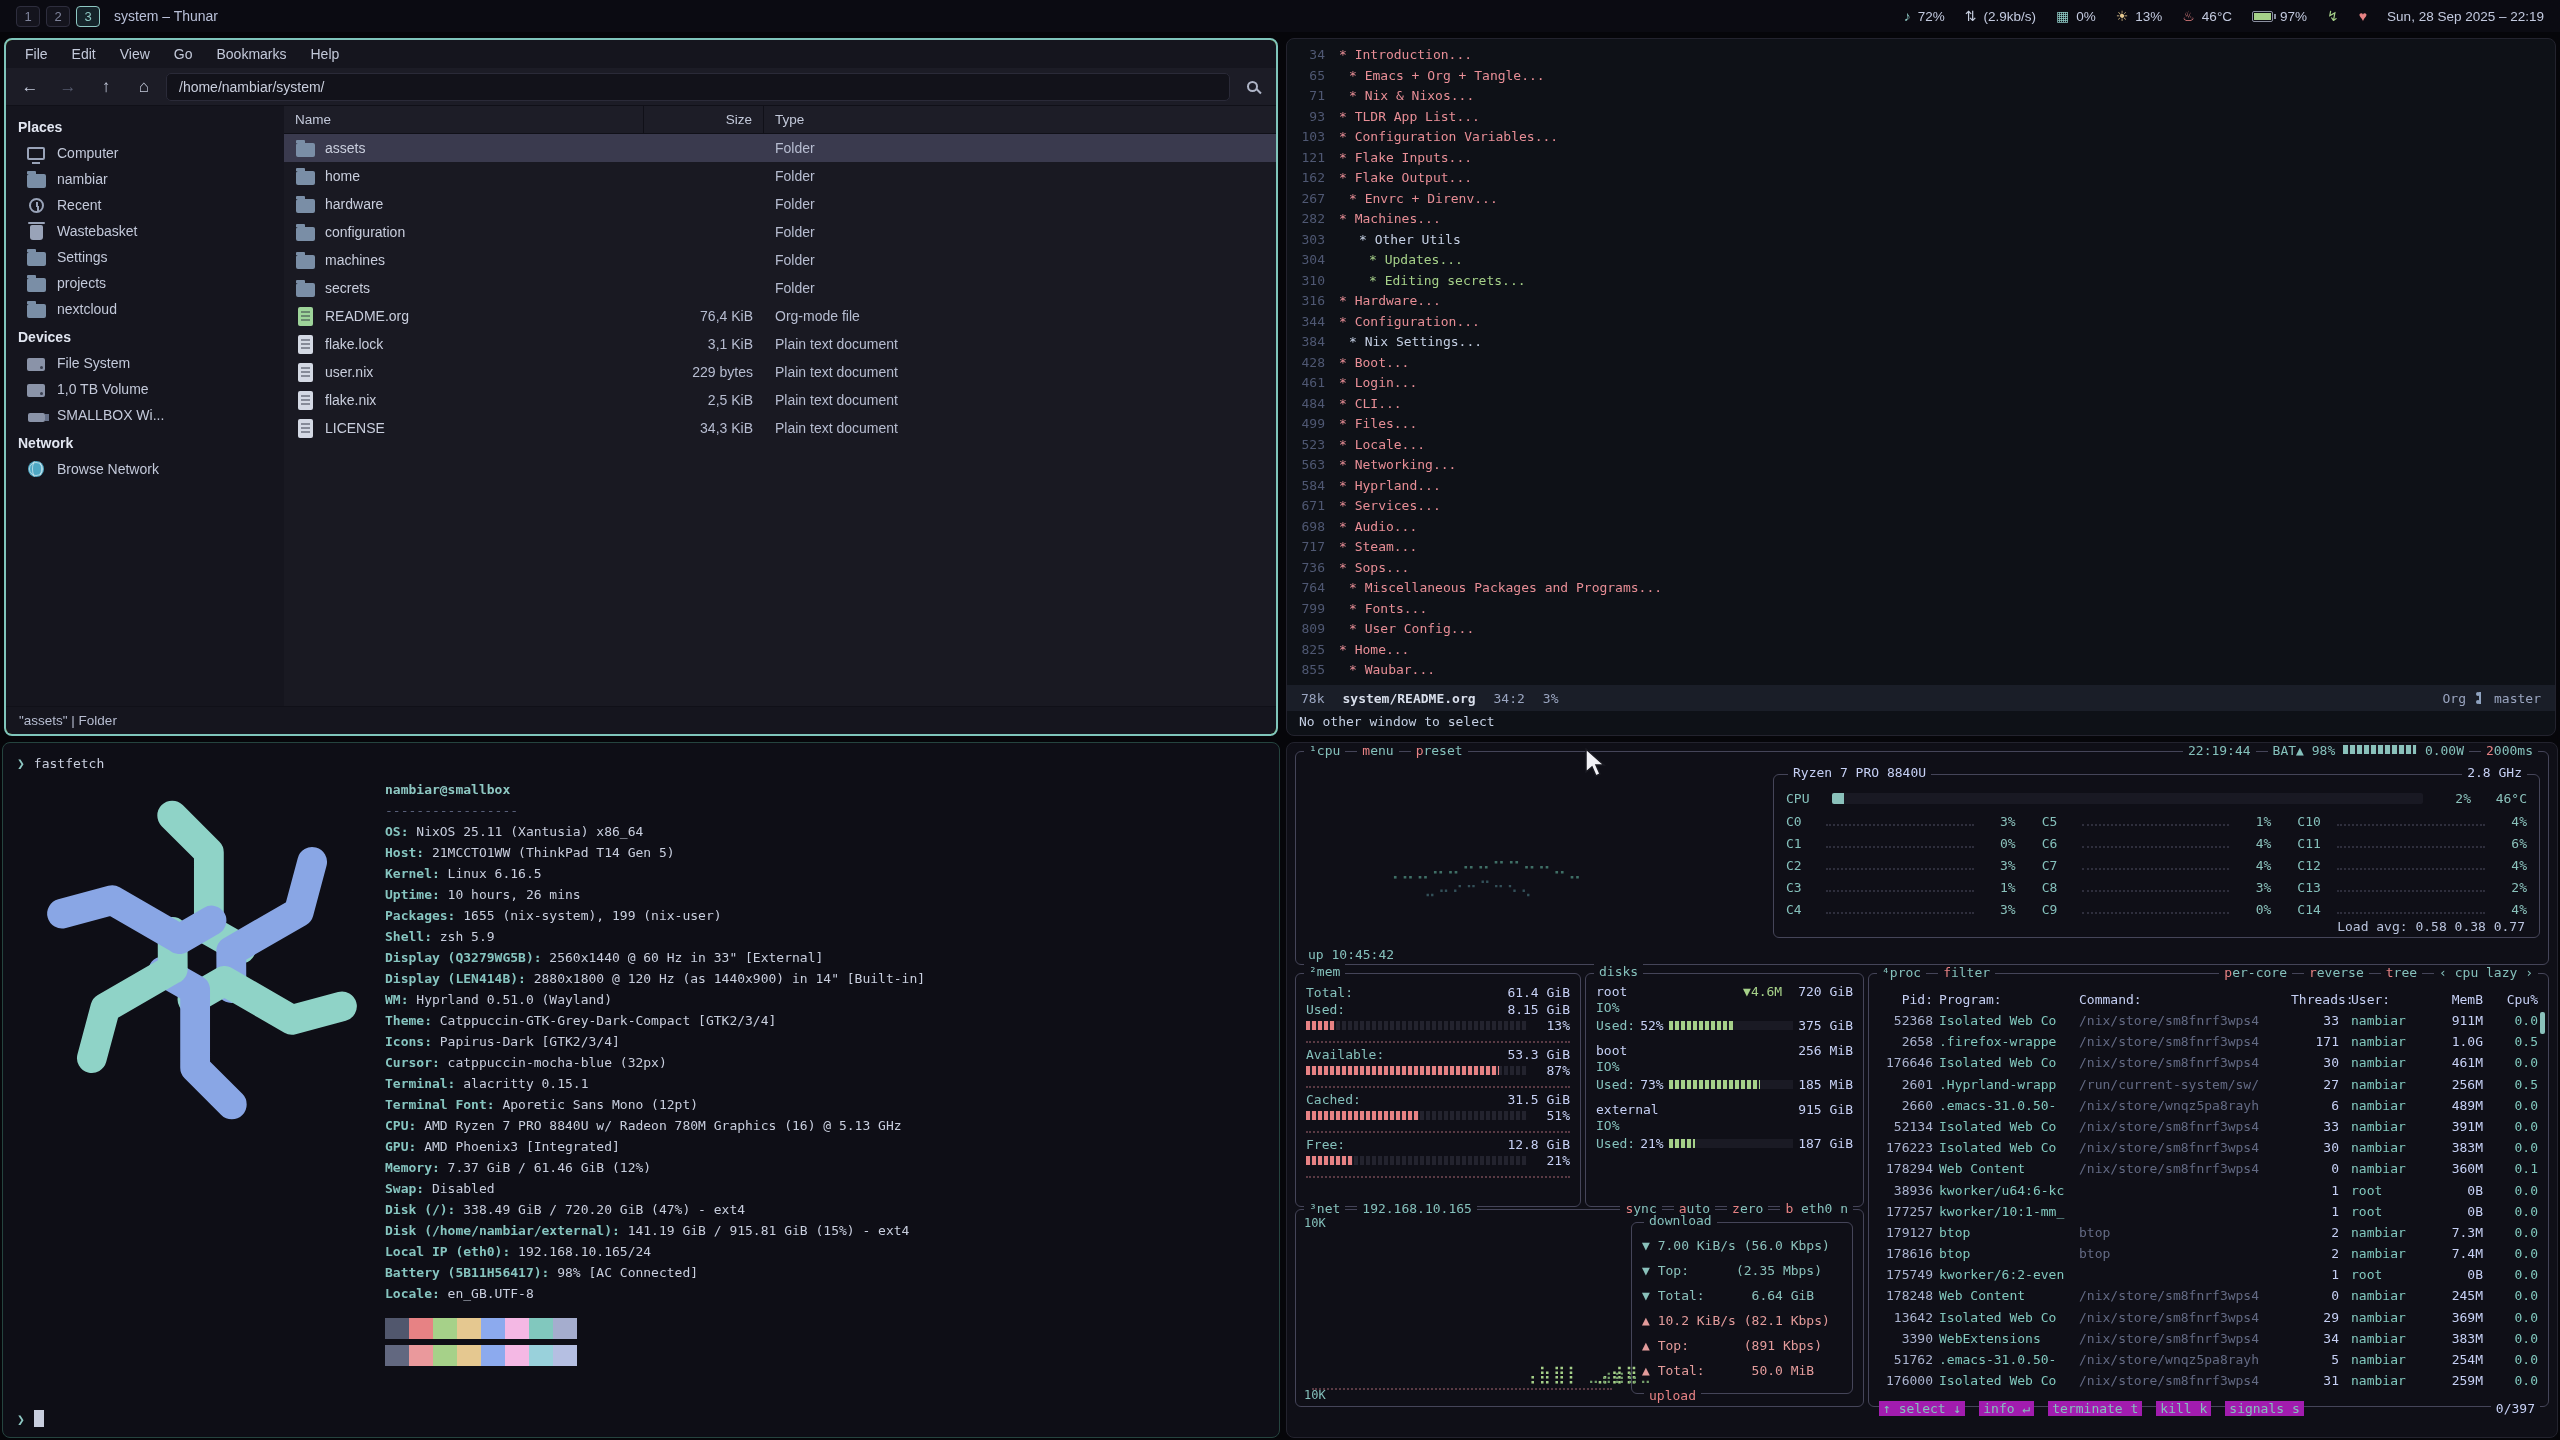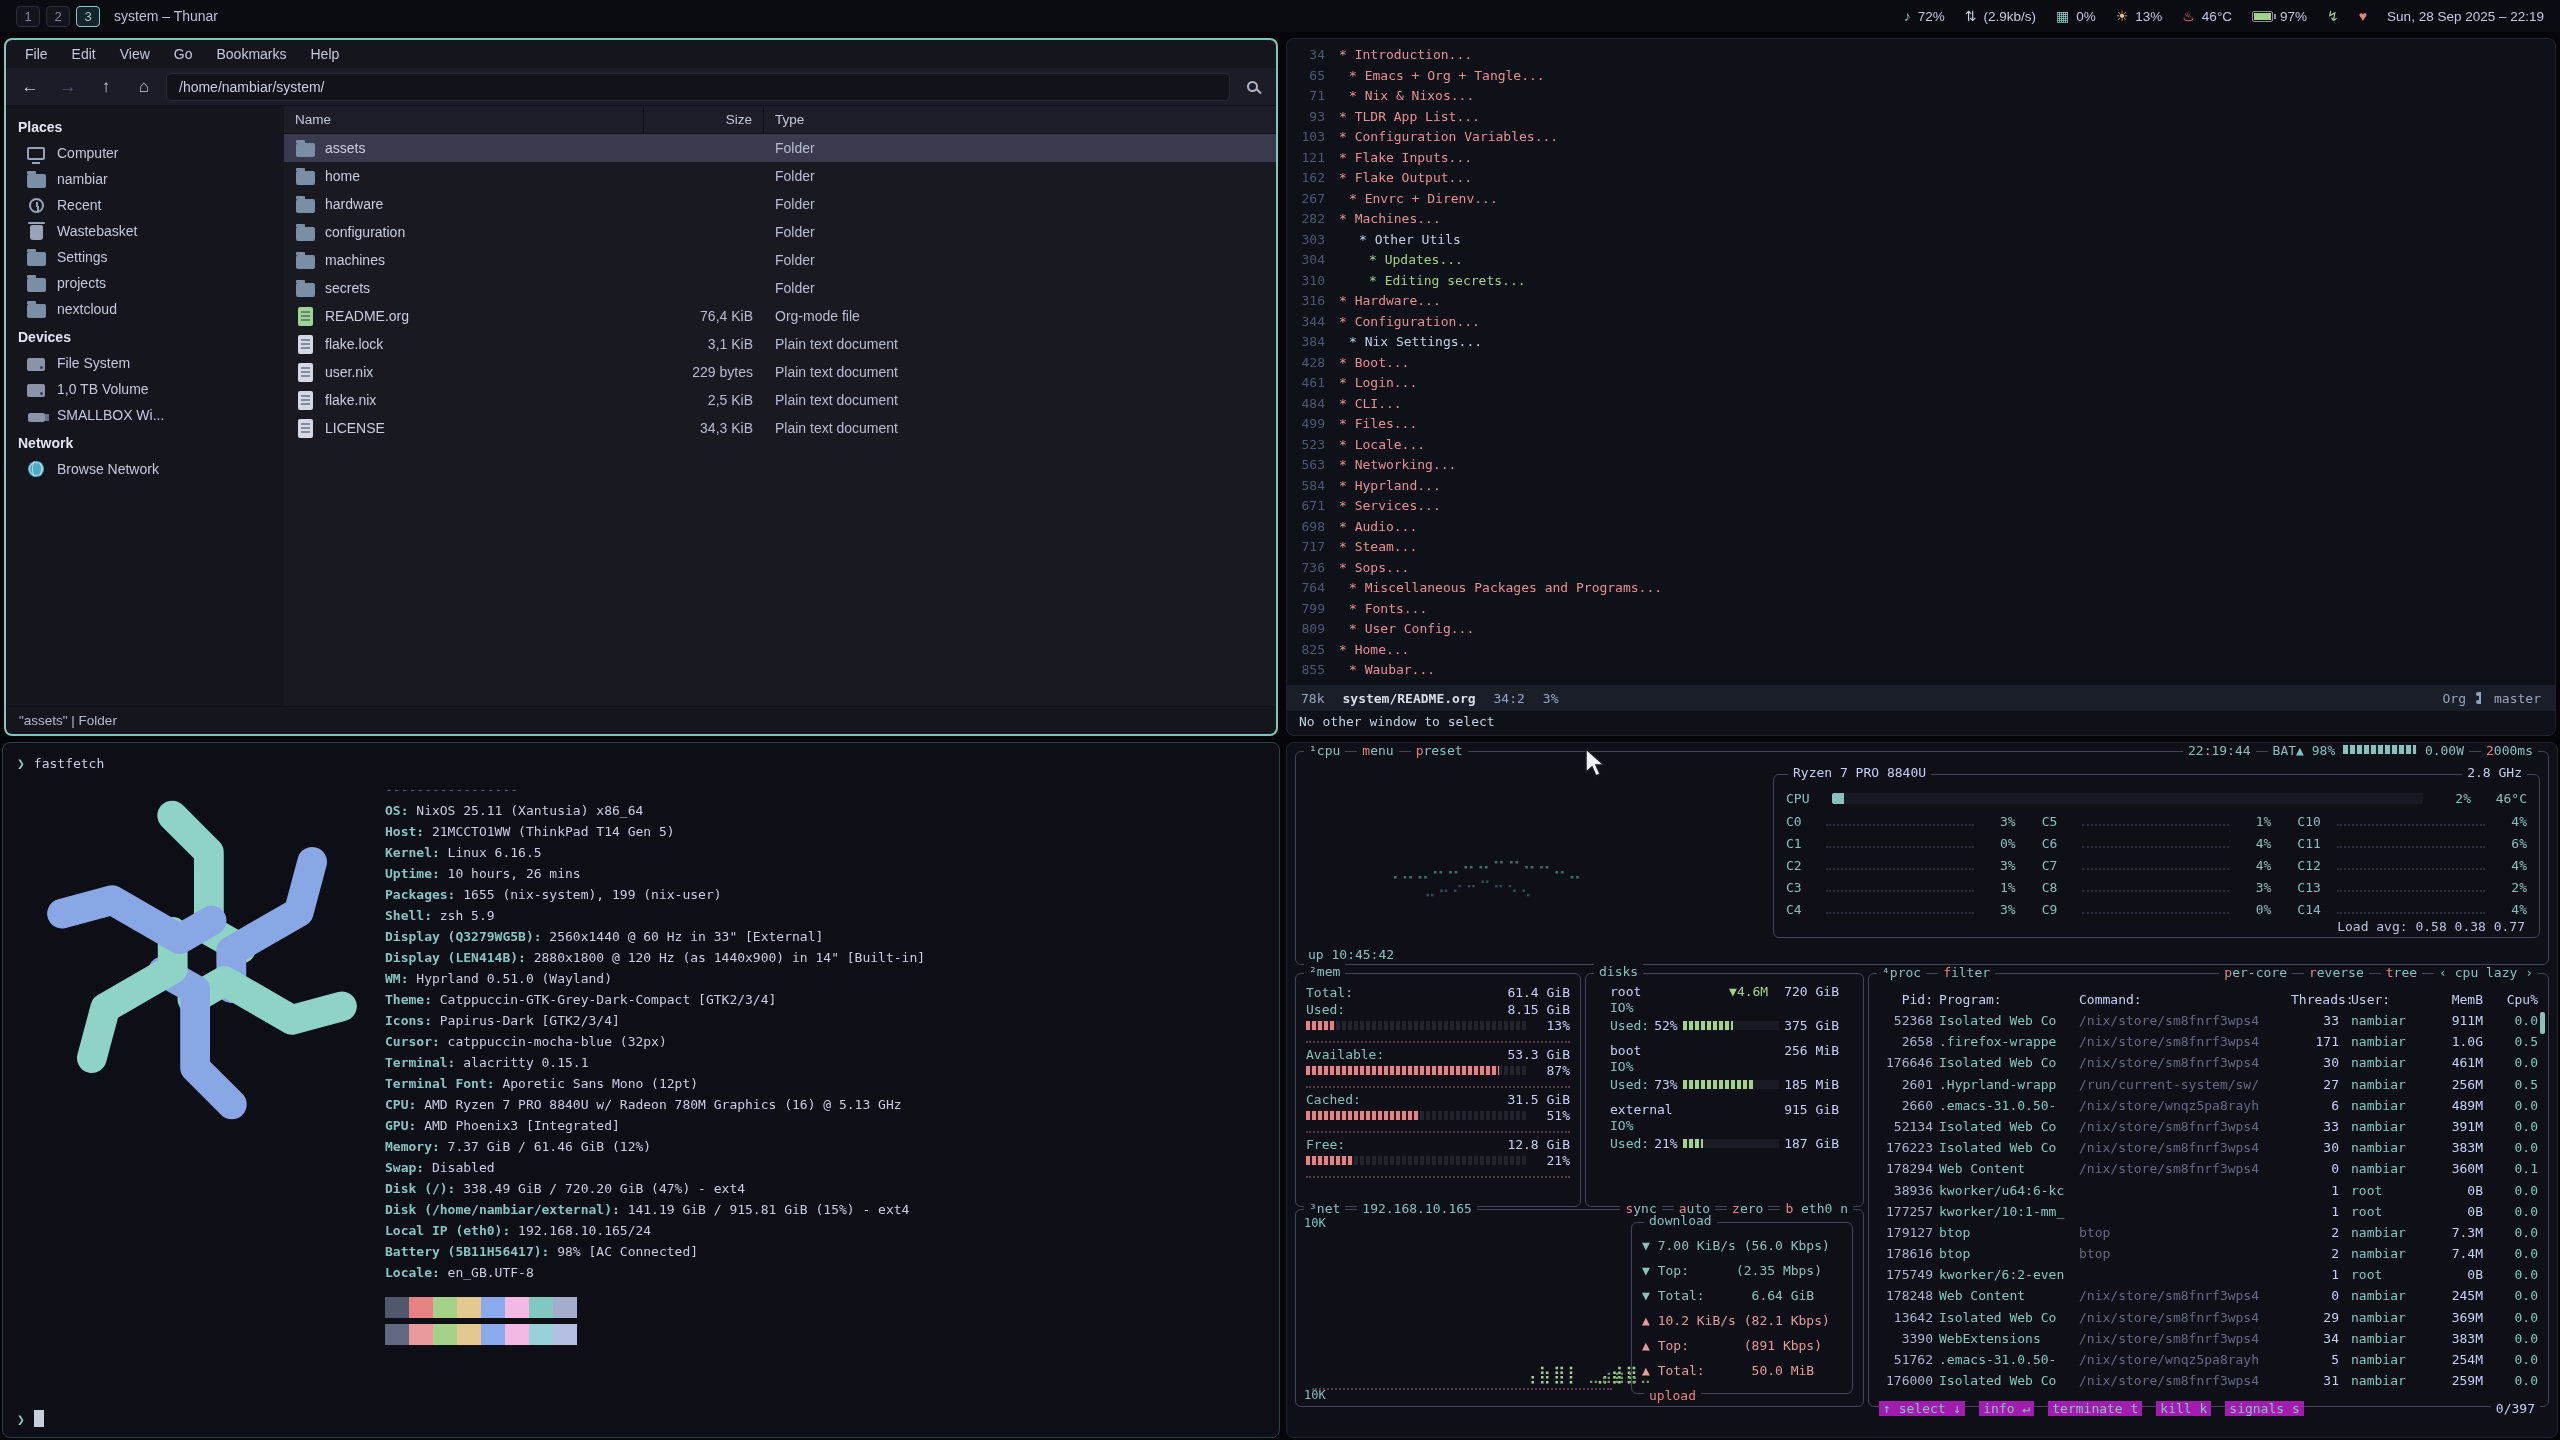--- a/index.html
+++ b/index.html
@@ -152,21 +152,21 @@
   .mem-box{left:8px;top:230px;width:286px;height:234px;padding:10px 10px 6px}
   .mrow{display:flex;justify-content:space-between;height:17px;line-height:17px}
   .mlab{color:#85c1bc}
   .mval{color:#c6d0f5}
   .mgauge{display:flex;align-items:center;gap:6px;height:15px}
   .gtrack{flex:1;height:9px;background:repeating-linear-gradient(90deg,#23232e 0 4px,transparent 4px 6px);position:relative;display:block}
   .gfill{position:absolute;left:0;top:0;bottom:0;display:block;background:repeating-linear-gradient(90deg,#e78284 0 4px,#1a1a24 4px 6px)}
   .gpct{color:#c6d0f5;width:36px;text-align:right}
   .mhist{height:10px;border-bottom:2px dotted #5a3a44;margin-bottom:3px}
 
-  .disk-box{left:298px;top:230px;width:279px;height:234px;padding:9px 24px}
+  .disk-box{left:298px;top:230px;width:279px;height:234px;padding:9px 10px}
   .dgroup{margin-bottom:7px}
   .drow1{display:flex;gap:8px;height:17px;line-height:17px}
   .dname{color:#c6d0f5}
   .dio{color:#a6d189;margin-left:auto}
   .dtotal{color:#c6d0f5;margin-left:auto}
   .drow1 .dio + .dtotal{margin-left:8px}
   .dio-lab{color:#85c1bc;height:16px;line-height:16px}
   .drow3{display:flex;align-items:center;gap:5px;height:19px}
   .dused-lab{color:#85c1bc}
   .dused-pct{color:#c6d0f5}
@@ -655,20 +655,21 @@
             <g class="arm-a" transform="rotate(240)">
                 <path d="M 3 -13 L 3 -47 M 3 -47 L -13 -63 M 3 -13 L 17 -5" stroke="#8fd3c7"></path>
               </g>
             <g class="arm-b" transform="rotate(300)">
                 <path d="M 3 -13 L 3 -47 M 3 -47 L -13 -63 M 3 -13 L 17 -5" stroke="#89a6e5"></path>
               </g>
           </g>
         </svg>
       </div>
       <div class="ffinfo">
+          <div class="fftitle">nambiar@smallbox</div>
           <div class="ffsep">-----------------</div>
           <div class="ffline"><span class="fk">OS:</span><span class="fv"> NixOS 25.11 (Xantusia) x86_64</span></div>
           <div class="ffline"><span class="fk">Host:</span><span class="fv"> 21MCCTO1WW (ThinkPad T14 Gen 5)</span></div>
           <div class="ffline"><span class="fk">Kernel:</span><span class="fv"> Linux 6.16.5</span></div>
           <div class="ffline"><span class="fk">Uptime:</span><span class="fv"> 10 hours, 26 mins</span></div>
           <div class="ffline"><span class="fk">Packages:</span><span class="fv"> 1655 (nix-system), 199 (nix-user)</span></div>
           <div class="ffline"><span class="fk">Shell:</span><span class="fv"> zsh 5.9</span></div>
           <div class="ffline"><span class="fk">Display (Q3279WG5B):</span><span class="fv"> 2560x1440 @ 60 Hz in 33" [External]</span></div>
           <div class="ffline"><span class="fk">Display (LEN414B):</span><span class="fv"> 2880x1800 @ 120 Hz (as 1440x900) in 14" [Built-in]</span></div>
           <div class="ffline"><span class="fk">WM:</span><span class="fv"> Hyprland 0.51.0 (Wayland)</span></div>

